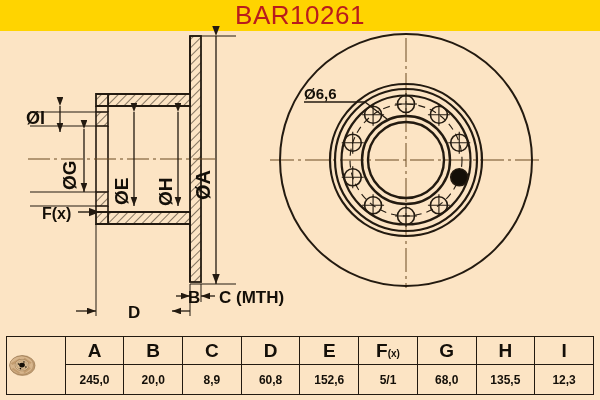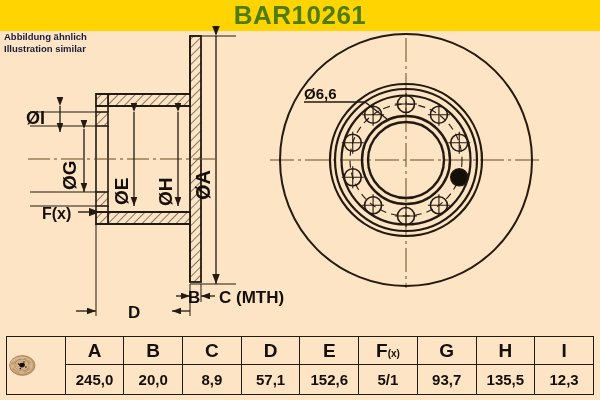--- a/index.html
+++ b/index.html
@@ -12,22 +12,22 @@
   #root{position:relative;width:600px;height:400px;background:#FCE4C4;}
 
   
   .banner{
     position:absolute;left:0;top:0;width:600px;height:31px;
     background:#FFD400;
   }
   .banner-title{
     position:absolute;left:0;top:0;width:600px;height:31px;
     display:flex;align-items:center;justify-content:center;
-    color:#4d7c0f;
-    font-size:26px;font-weight:bold;letter-spacing:0.5px;
+    color:#b91c1c;
+    font-size:26px;font-weight:normal;letter-spacing:0.5px;
     font-family:"Liberation Sans", sans-serif;
   }
 
   
   .note{
     position:absolute;left:4px;top:31px;
     color:#1B1B3C;font-size:9.5px;font-weight:bold;line-height:11.5px;
     white-space:nowrap;
   }
 
@@ -42,38 +42,34 @@
     table-layout:fixed;
   }
   .tbl td{
     border:1.6px solid #231a10;
     text-align:center;vertical-align:middle;
     font-weight:bold;color:#140f08;
     font-family:"Liberation Sans", sans-serif;
     padding:0;
   }
   .tbl tr.hdr td{height:27px;font-size:19px;}
-  .tbl tr.val td{height:29px;font-size:15px;}
+  .tbl tr.val td{height:29px;font-size:12px;}
   td.thumb{border:1.6px solid #231a10;}
   .tbl td.fx{font-size:15px;}
   .fx .sub{font-size:10px;}
   .thumbwrap{width:100%;height:100%;display:block;}
 </style>
 </head>
 <body>
 
 <div id="root">
 
   <div class="banner"></div>
   <div class="banner-title">BAR10261</div>
 
-  <div class="note">
-    <div>Abbildung ähnlich</div>
-    <div>Illustration similar</div>
-  </div>
 
   <svg id="draw" viewBox="0 0 600 400">
     <defs>
       <pattern id="hatch" width="6" height="6" patternUnits="userSpaceOnUse" patternTransform="rotate(45)">
         <rect width="6" height="6" fill="#FCE4C4"></rect>
         <line x1="0" y1="0" x2="0" y2="6" stroke="#231a10" stroke-width="1.1"></line>
       </pattern>
       <marker id="ar" markerWidth="9" markerHeight="9" refX="8" refY="3" orient="auto">
         <path d="M0,0 L8,3 L0,6 z" fill="#231a10"></path>
       </marker>
@@ -239,23 +235,23 @@
       <td>E</td>
       <td class="fx"><span>F</span><span class="sub">(x)</span></td>
       <td>G</td>
       <td>H</td>
       <td>I</td>
     </tr>
     <tr class="val">
       <td>245,0</td>
       <td>20,0</td>
       <td>8,9</td>
-      <td>57,1</td>
+      <td>60,8</td>
       <td>152,6</td>
       <td>5/1</td>
-      <td>93,7</td>
+      <td>68,0</td>
       <td>135,5</td>
       <td>12,3</td>
     </tr>
   </tbody>
     </table>
 
 </div>
 
 </body></html>

